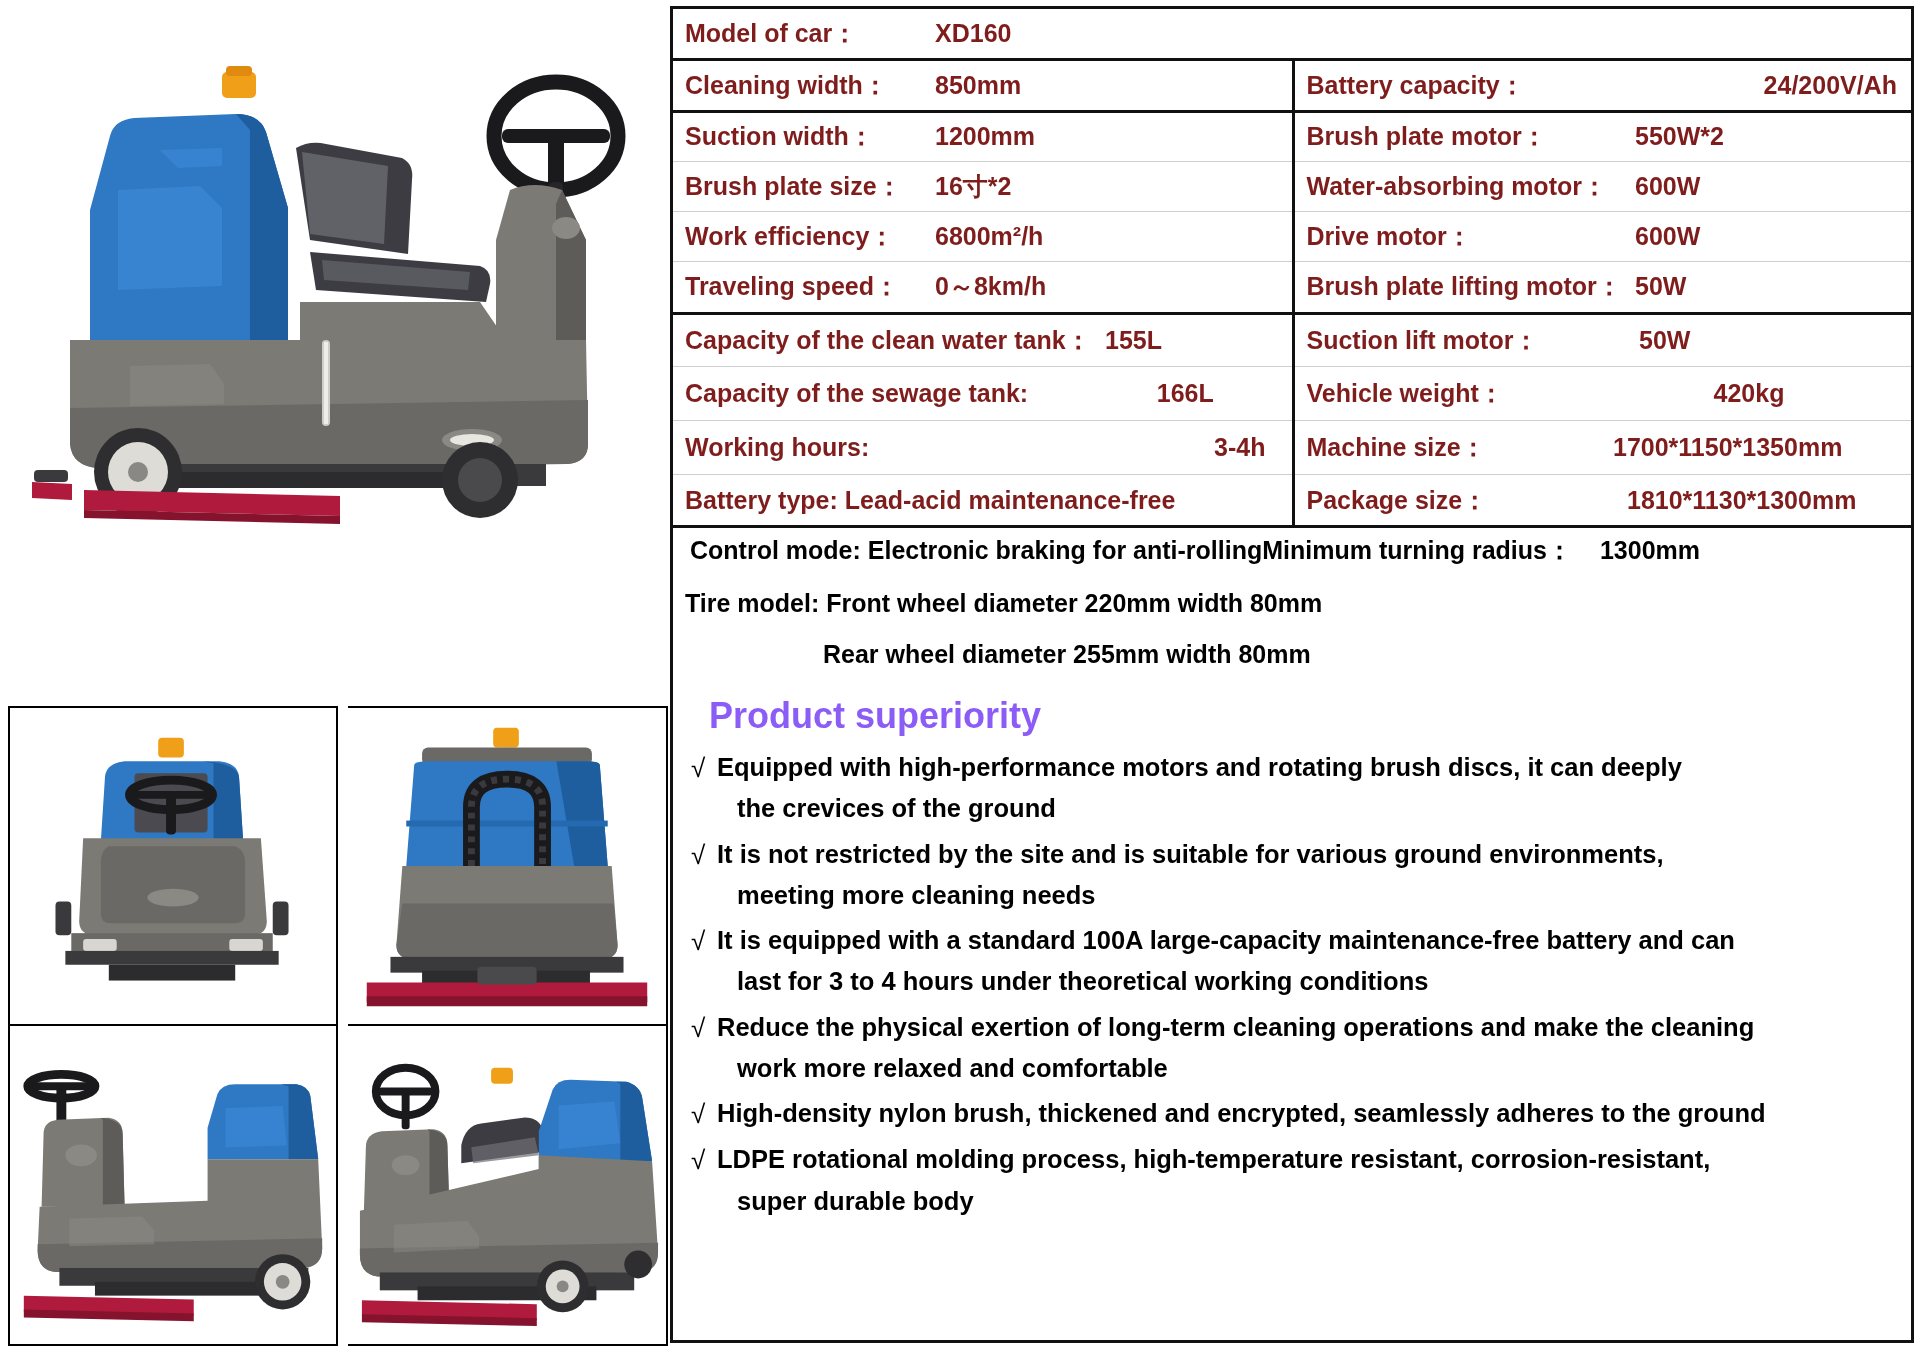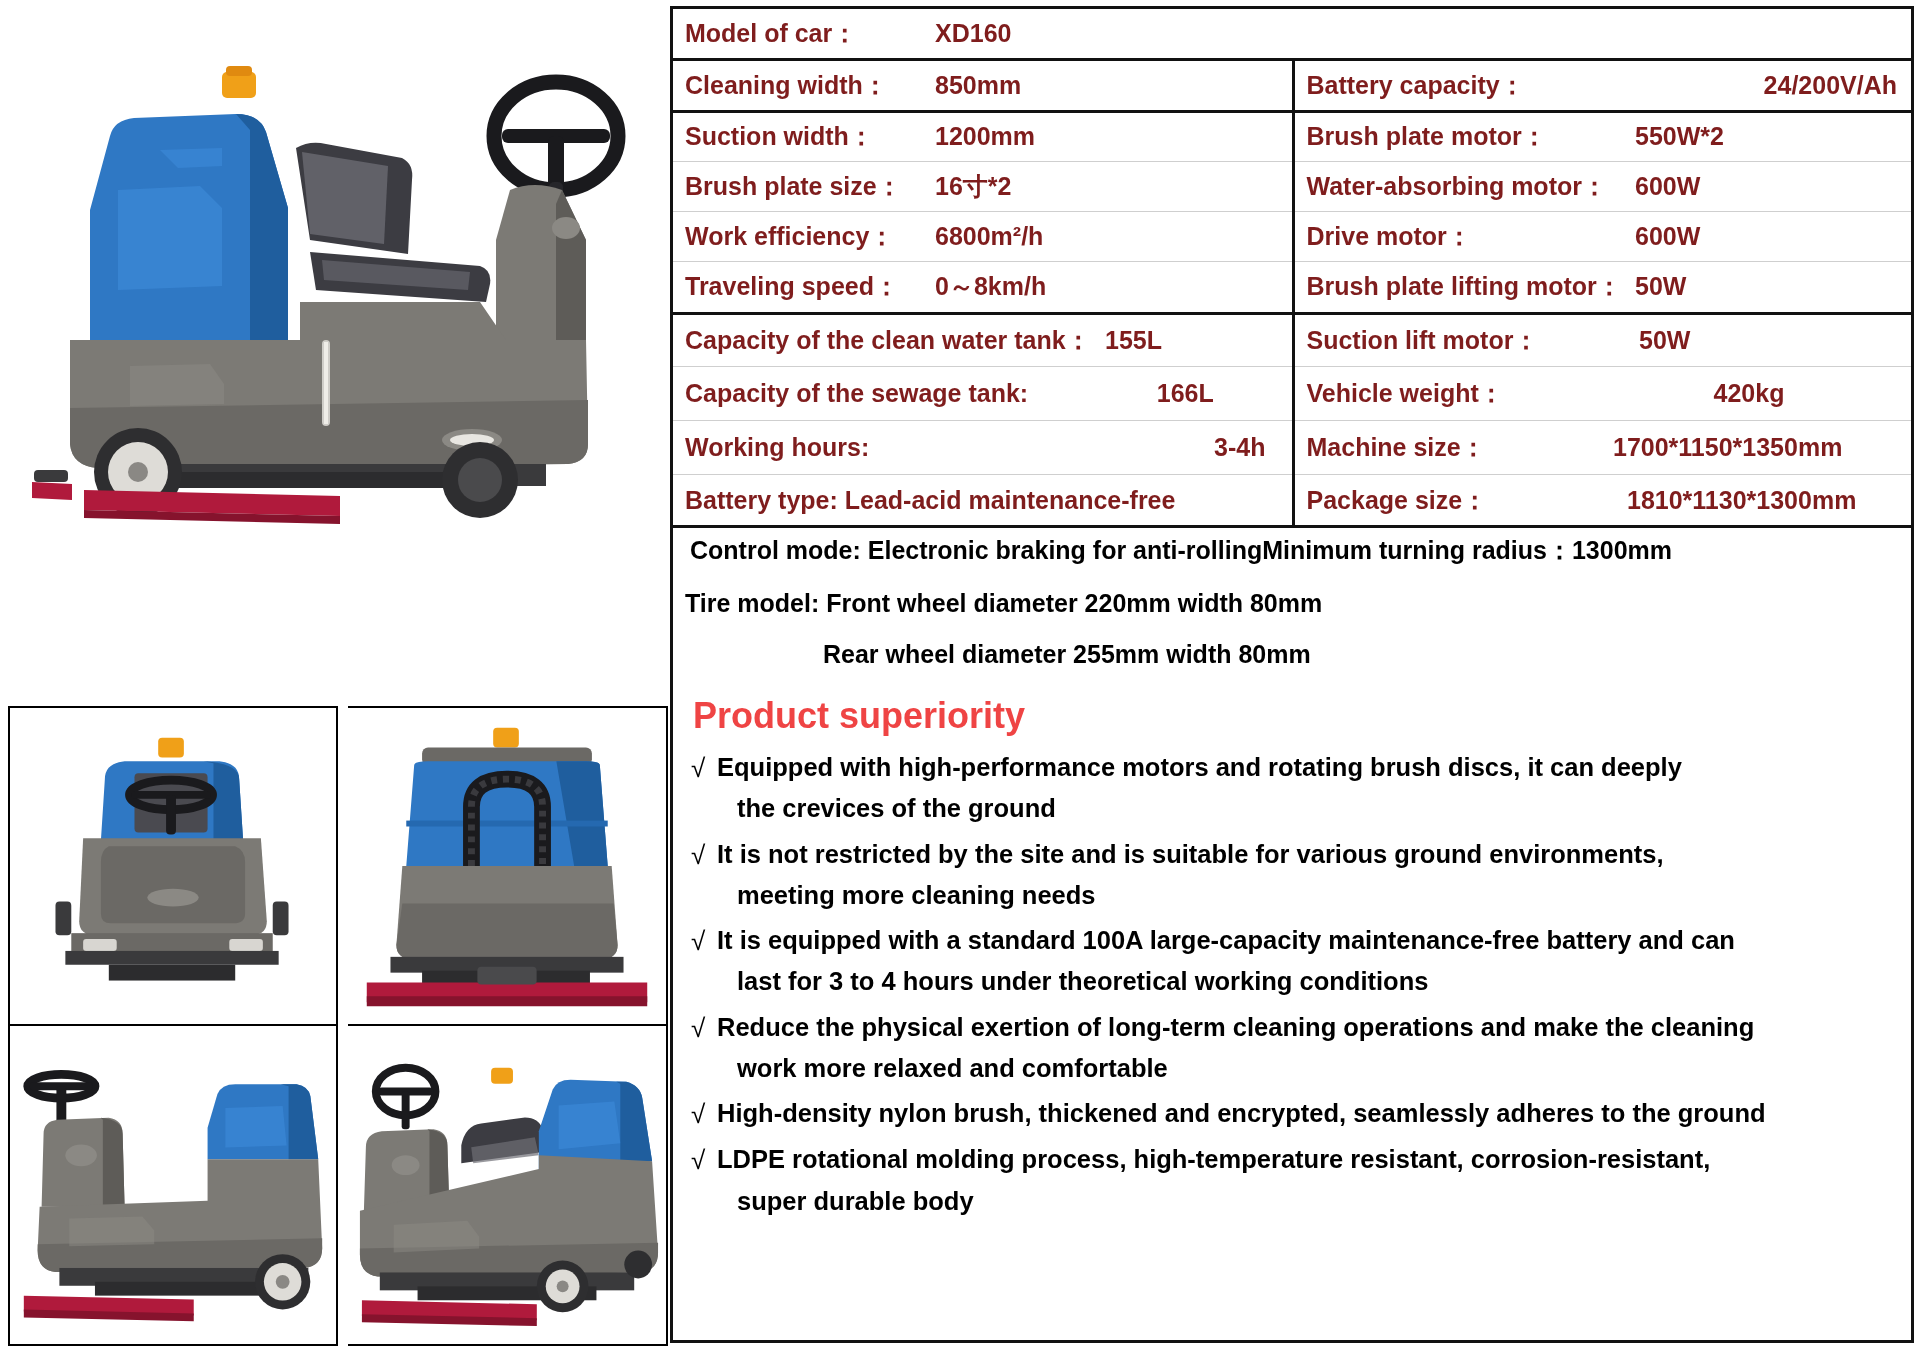--- a/index.html
+++ b/index.html
@@ -42,22 +42,22 @@
     padding-left:12px;white-space:nowrap;
   }
   #freeform{padding-top:6px;}
   .ff-row{display:flex;align-items:baseline;padding-left:12px;}
   .ff-row .a{white-space:nowrap;}
   .ff-row .b{white-space:nowrap;}
   .ff-row2{padding-left:12px;margin-top:22px;white-space:nowrap;}
   .ff-row3{padding-left:150px;margin-top:22px;white-space:nowrap;}
 
   #superiority-title{
-    font-family:"Liberation Sans",sans-serif;font-weight:bold;font-size:36px;color:#ef4444;
-    padding-left:20px;margin-top:26px;
+    font-family:"Liberation Sans",sans-serif;font-weight:bold;font-size:36px;color:#8b5cf6;
+    padding-left:36px;margin-top:26px;
   }
   #bullets{margin-top:10px;padding-left:18px;padding-right:10px;}
   .bullet{display:flex;align-items:flex-start;margin-bottom:4px;}
   .tick{
     font-family:"Liberation Sans",sans-serif;font-size:26px;font-weight:normal;color:#000;
     width:26px;flex:0 0 26px;line-height:1.62;
   }
   .btext{
     font-family:"Liberation Sans",sans-serif;font-weight:bold;font-size:25.5px;color:#000;
     line-height:1.62;
@@ -318,21 +318,21 @@
           <td class="lbl">Package size：</td>
           <td class="val" style="padding-left:24px">1810*1130*1300mm</td>
         </tr>
       </tbody>
     </table>
 
     <div id="freeform">
       <div class="ff-row blockline" style="padding-left:17px">
         <span class="a">Control mode:  Electronic braking for anti-rolling</span>
         <span class="b">Minimum turning radius：</span>
-        <span class="b" style="">1300mm</span>
+        <span class="b" style="margin-left:28px">1300mm</span>
       </div>
       <div class="ff-row2 blockline" style="padding-left:12px">Tire model: Front wheel diameter 220mm width 80mm</div>
       <div class="ff-row3 blockline" style="padding-left:150px">Rear  wheel diameter 255mm  width 80mm</div>
     </div>
 
     <div id="superiority-title">Product superiority</div>
 
     <div id="bullets">
 
       <div class="bullet">

